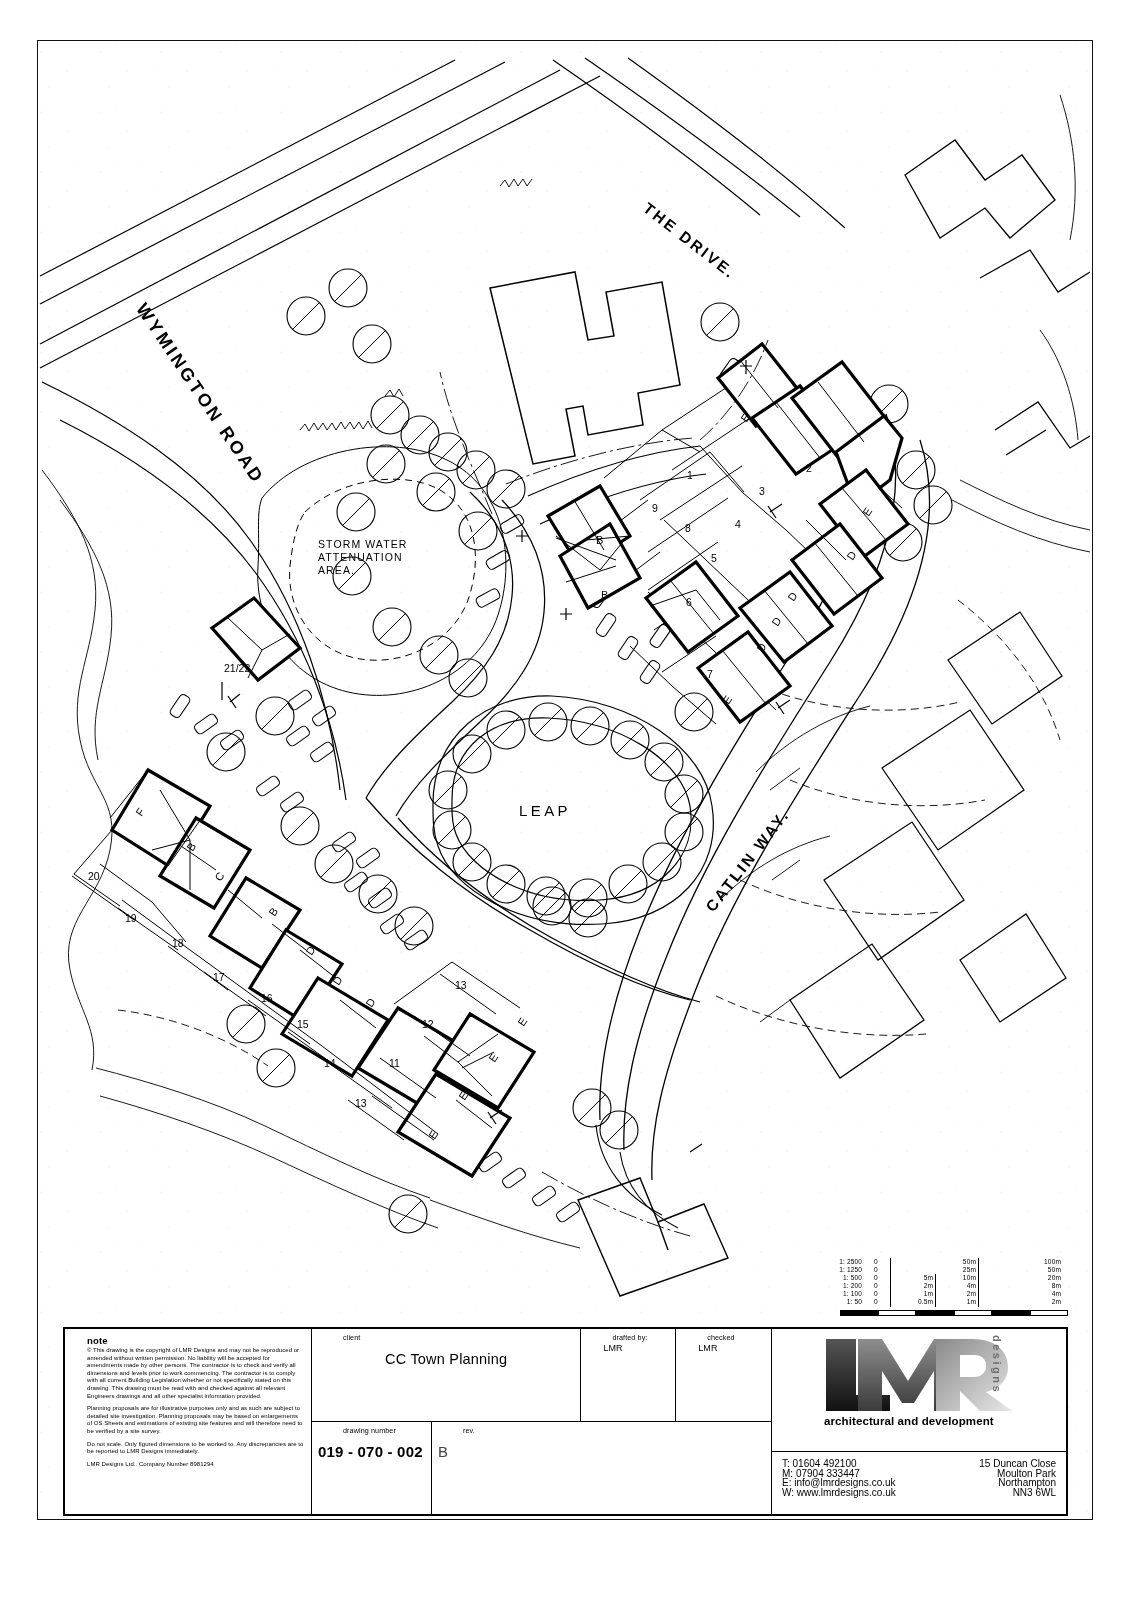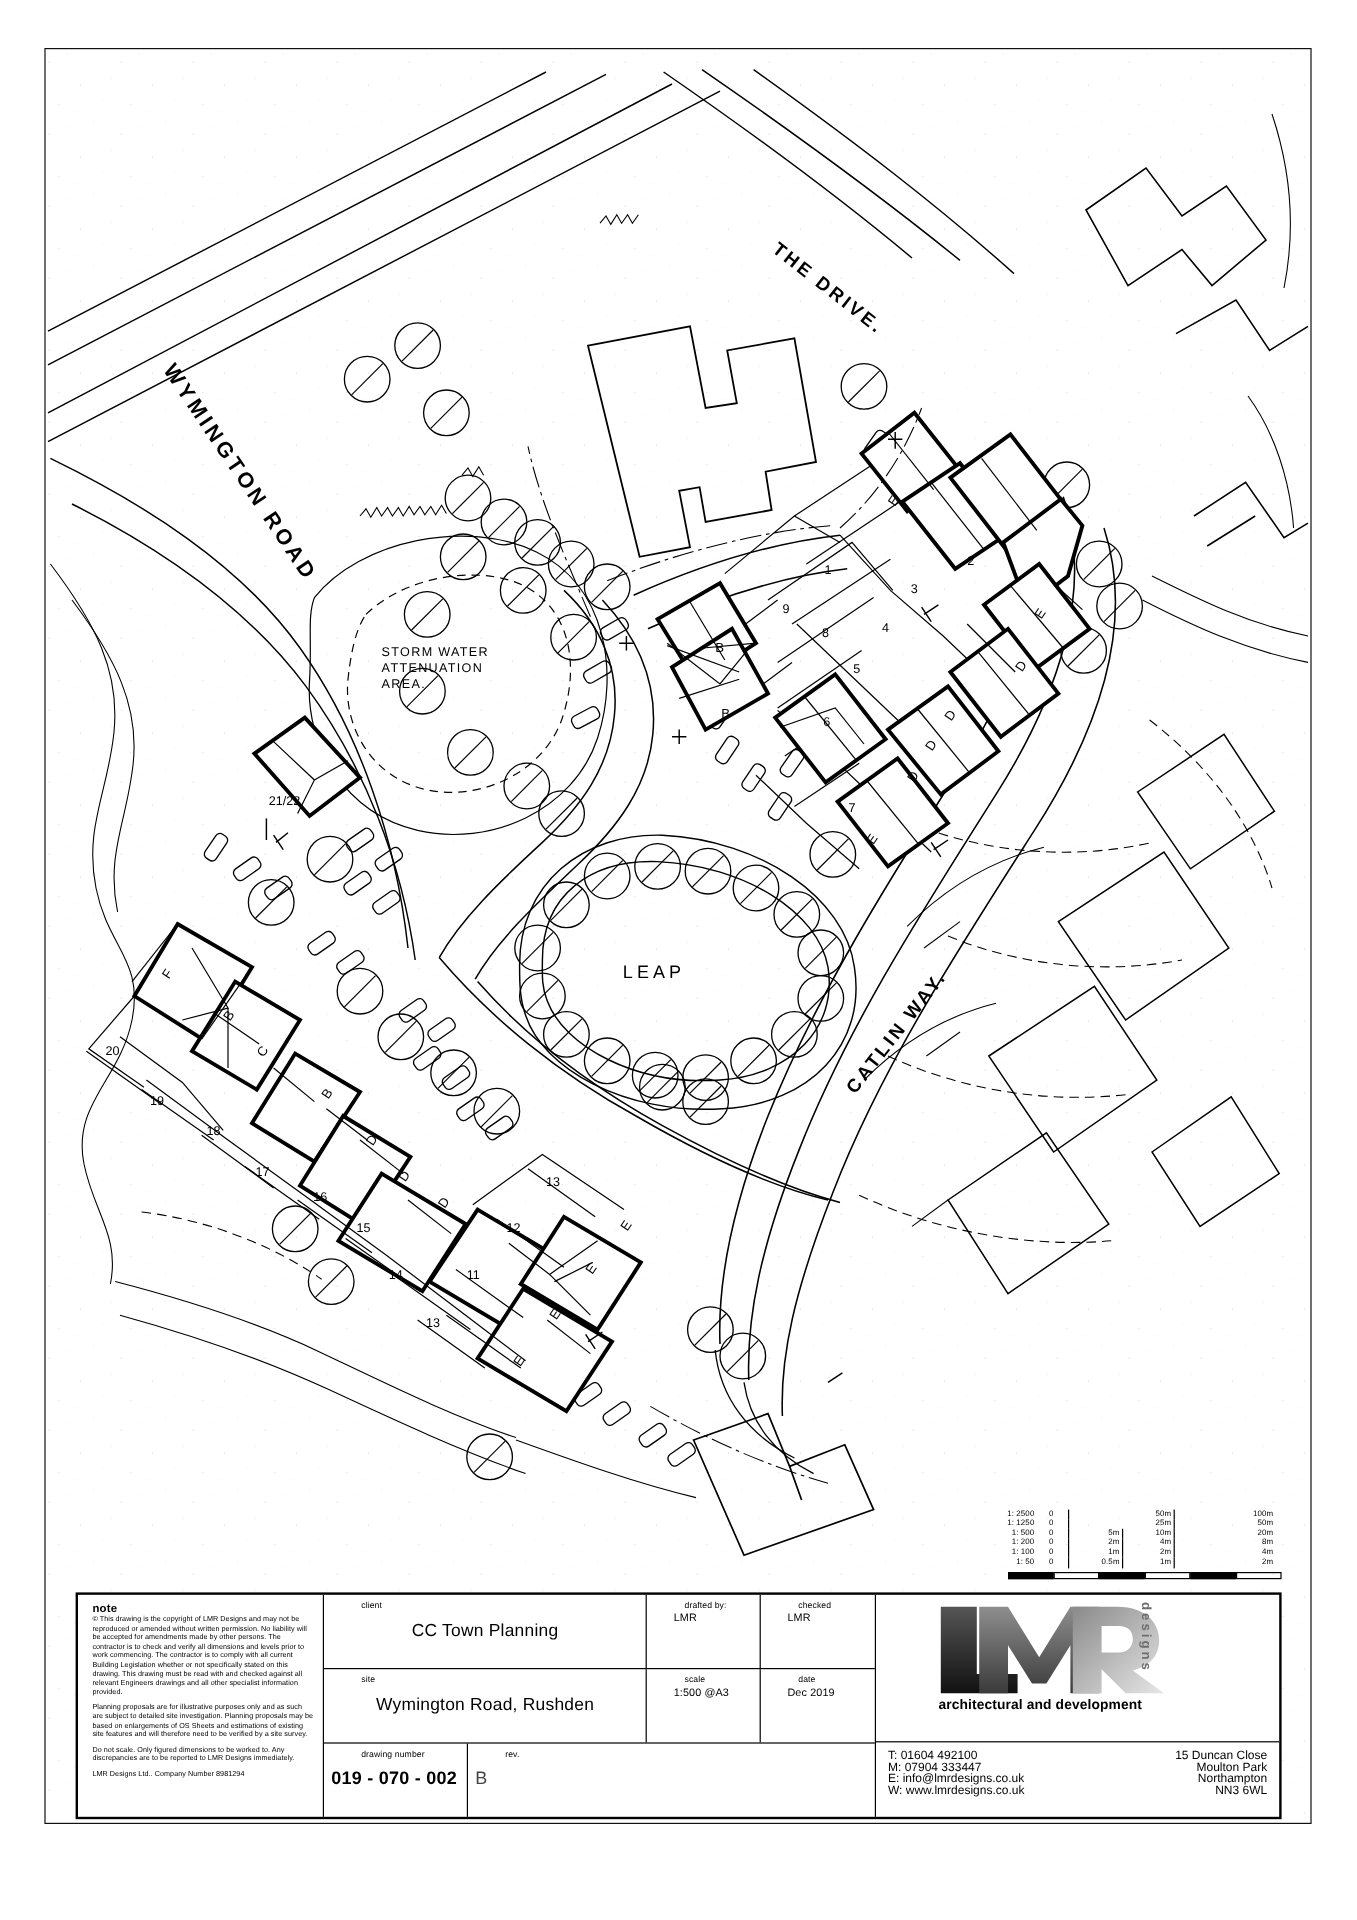--- a/index.html
+++ b/index.html
@@ -11,21 +11,21 @@
   
   .frame{position:absolute;left:37px;top:40px;width:1056px;height:1480px;
          border:1.6px solid #111;box-sizing:border-box;}
 
   svg.plan{position:absolute;left:0;top:0;width:1131px;height:1600px;
            overflow:visible;}
 
   
   .titleblock{position:absolute;left:63px;top:1327px;width:1005px;height:189px;
               border:2.2px solid #000;box-sizing:border-box;display:flex;background:#fff;}
-  .tb-note{width:205px;border-right:1.4px solid #000;box-sizing:border-box;padding:6px 7px 4px 12px;}
+  .tb-note{width:247px;border-right:1.4px solid #000;box-sizing:border-box;padding:6px 7px 4px 22px;}
   .tb-note .nhead{font-size:9.5px;font-weight:bold;letter-spacing:.2px;margin-bottom:1px;}
   .tb-note p{margin:0 0 5px 0;font-size:6.0px;line-height:7.6px;letter-spacing:.05px;}
   .tb-note p:last-child{margin-bottom:0;}
 
   .tb-mid{width:460px;display:flex;flex-direction:column;
           border-right:1.4px solid #000;box-sizing:border-box;}
   .tb-row{display:flex;flex:1;border-bottom:1.4px solid #000;box-sizing:border-box;}
   .tb-row:last-child{border-bottom:none;}
   .tb-cell{position:relative;box-sizing:border-box;padding:4px 6px;}
   .tb-cell .lbl{font-size:7.2px;letter-spacing:.1px;padding-left:25px;}
@@ -571,34 +571,20 @@
         <div class="tb-cell c-sub">
           <div class="lbl">drafted by:</div>
           <div class="v2">LMR</div>
         </div>
         <div class="tb-cell c-sub2">
           <div class="lbl">checked</div>
           <div class="v2">LMR</div>
         </div>
       </div>
 
-      <div class="tb-row">
-        <div class="tb-cell c-main">
-          <div class="lbl">site</div>
-          <div class="val">Wymington Road, Rushden</div>
-        </div>
-        <div class="tb-cell c-sub">
-          <div class="lbl">scale</div>
-          <div class="v2">1:500 @A3</div>
-        </div>
-        <div class="tb-cell c-sub2">
-          <div class="lbl">date</div>
-          <div class="v2">Dec 2019</div>
-        </div>
-      </div>
 
       <div class="tb-row row3">
         <div class="tb-cell c-num">
           <div class="lbl">drawing number</div>
           <div class="val">019 - 070 - 002</div>
         </div>
         <div class="tb-cell c-rev">
           <div class="lbl">rev.</div>
           <div class="val">B</div>
         </div>

